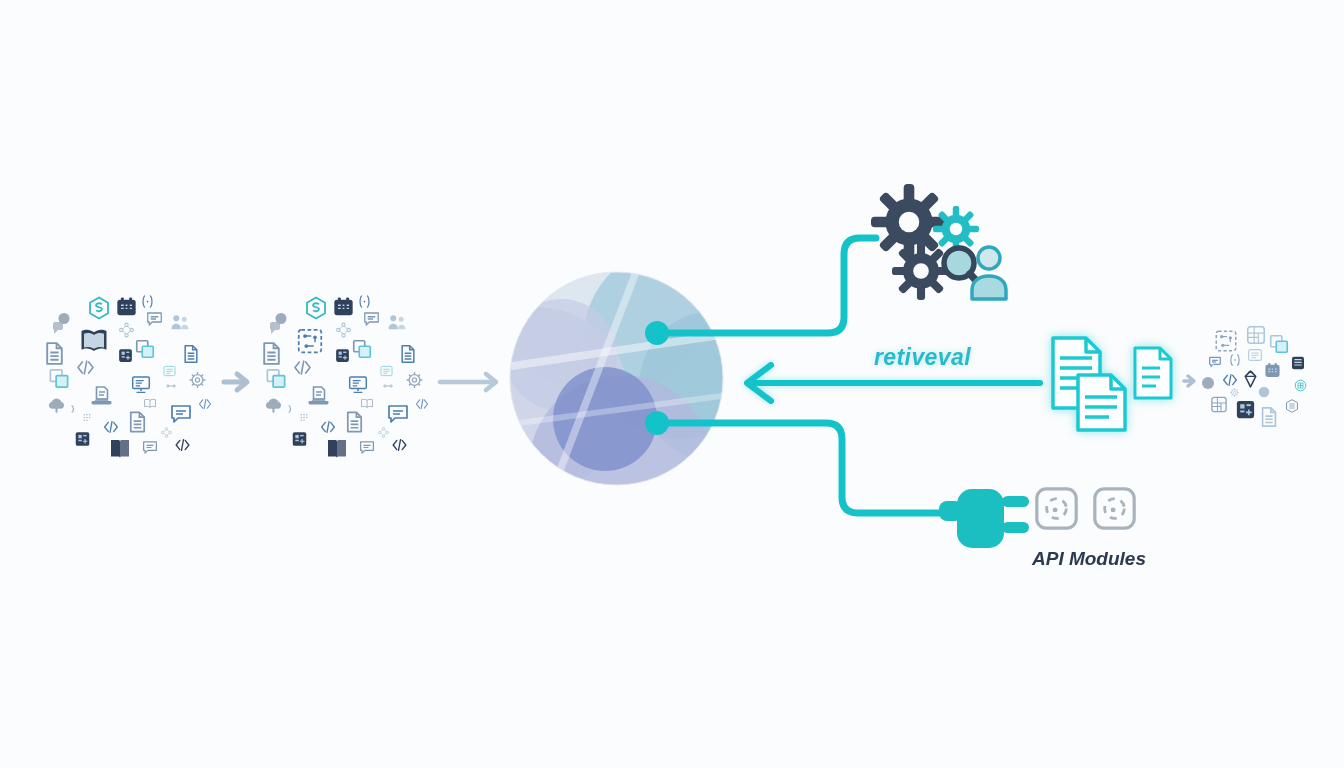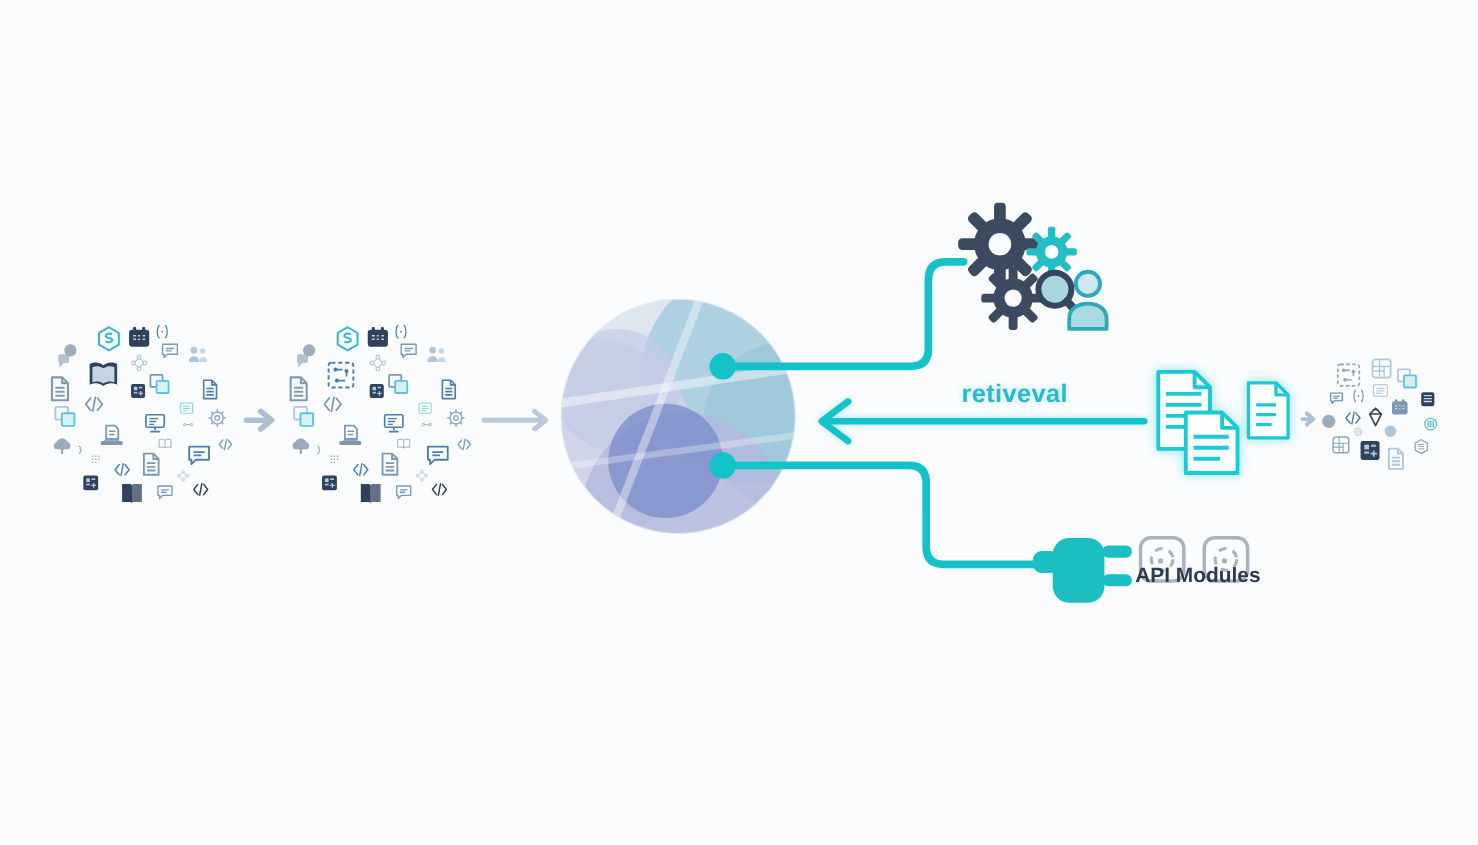--- a/index.html
+++ b/index.html
@@ -1,24 +1,24 @@
 <!DOCTYPE html>
 <html><head>
 <meta charset="utf-8">
 <style>
   html,body{margin:0;padding:0;background:#FBFCFD;}
   .canvas{position:relative;width:1344px;height:603px;background:#FBFCFD;overflow:hidden;
-          font-family:"Liberation Sans",sans-serif;}
+          font-family:"Liberation Sans",sans-serif;font-style:italic;}
   .abs{position:absolute;}
   .cluster{position:absolute;width:190px;height:190px;}
   .ci{position:absolute;}
   .label{position:absolute;text-align:center;}
   #retrieval-label{left:840px;top:344px;width:165px;font-size:23px;font-weight:600;letter-spacing:.4px;
                    text-shadow:0 0 6px rgba(40,200,215,.35);}
-  #api-label{left:1013px;top:513px;width:152px;font-size:19px;font-weight:700;}
+  #api-label{left:1013px;top:548px;width:152px;font-size:19px;font-weight:700;}
   .bso{position:absolute;left:79px;top:18px;width:23px;text-align:center;font-size:7px;font-weight:700;
        color:#D7E4F0;letter-spacing:.5px;}
   .glow{filter:drop-shadow(0 0 5px rgba(30,205,215,.5));}
   .softglow{filter:drop-shadow(0 0 3px rgba(30,205,215,.4));}
   .apirow{position:absolute;left:1034px;top:486px;display:flex;gap:13px;}
   svg{display:block;}
 </style>
 </head>
 <body>
 

